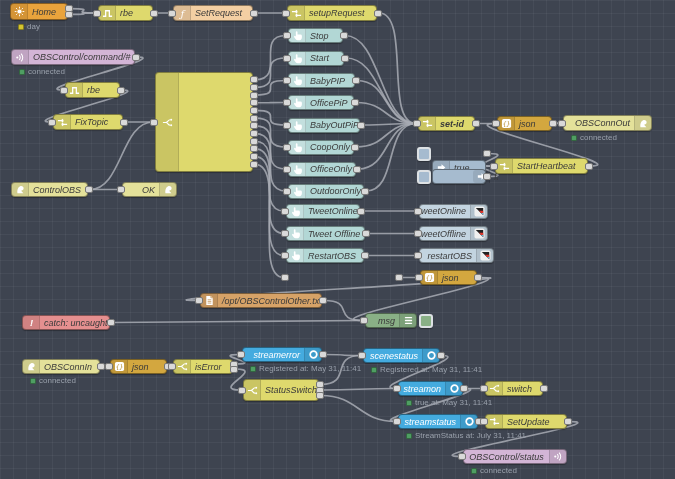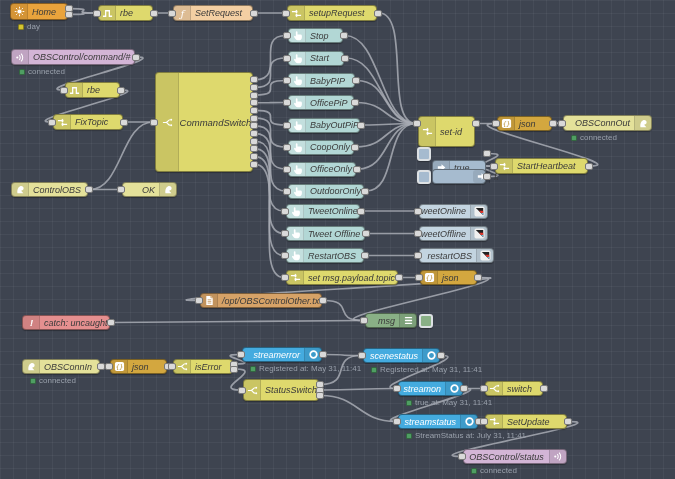--- a/index.html
+++ b/index.html
@@ -179,21 +179,20 @@
       <div class="port" style="left: 48px; top: 118.5px;"></div>
       <div class="port" style="left: 120px; top: 118.5px;"></div>
       <div class="node" style="left: 155px; top: 72px; width: 98px; height: 100px; background: rgb(222, 217, 109); font-size: 9.5px;">
         <span class="band dark left" style="width: 22px;">
           <svg viewBox="0 0 12 12" xmlns="http://www.w3.org/2000/svg">
             <path d="M1,6 H4 M4,6 C7,6 6,3 9,3 M4,6 C7,6 6,9 9,9" stroke="#fff" stroke-width="1.2" fill="none"></path>
             <circle cx="10" cy="3" r="1.1" fill="#fff"></circle>
             <circle cx="10" cy="9" r="1.1" fill="#fff"></circle>
           </svg>
         </span>
-        <span class="lbl center">CommandSwitch</span>
       </div>
       <div class="port" style="left: 150px; top: 118.5px;"></div>
       <div class="port" style="left: 250px; top: 76.1923px;"></div>
       <div class="port" style="left: 250px; top: 83.8846px;"></div>
       <div class="port" style="left: 250px; top: 91.5769px;"></div>
       <div class="port" style="left: 250px; top: 99.2692px;"></div>
       <div class="port" style="left: 250px; top: 106.962px;"></div>
       <div class="port" style="left: 250px; top: 114.654px;"></div>
       <div class="port" style="left: 250px; top: 122.346px;"></div>
       <div class="port" style="left: 250px; top: 130.038px;"></div>
@@ -358,42 +357,34 @@
         <span class="band dark rightside" style="width: 16px;">
           <svg viewBox="0 0 12 12" xmlns="http://www.w3.org/2000/svg">
             <rect x="0.5" y="0.5" width="11" height="11" rx="2" fill="#f0f0f0"></rect>
             <path d="M2,2.2 L10,2.2 L10,10 Z" fill="#222"></path>
             <path d="M5.5,5.2 L10,5.2 L10,10 Z" fill="#e0372e"></path>
             <path d="M7.8,7.6 L10,7.6 L10,10 Z" fill="#54c7e8"></path>
           </svg>
         </span>
       </div>
       <div class="port" style="left: 414px; top: 252px;"></div>
-      <div class="node" style="left: 286px; top: 270px; width: 112px; height: 15px; background: rgb(222, 217, 109);">
-        <span class="band dark left" style="width: 16px;">
-          <svg viewBox="0 0 12 12" xmlns="http://www.w3.org/2000/svg">
-            <path d="M1,4 h6 M7,4 l-1.7,-1.7 M7,4 l-1.7,1.7 M11,8 h-6 M5,8 l1.7,-1.7 M5,8 l1.7,1.7" stroke="#fff" stroke-width="1.2" fill="none"></path>
-          </svg>
-        </span>
-        <span class="lbl">set msg.payload.topic</span>
-      </div>
       <div class="port" style="left: 281px; top: 274px;"></div>
       <div class="port" style="left: 395px; top: 274px;"></div>
       <div class="node" style="left: 420px; top: 270px; width: 57px; height: 15px; background: rgb(211, 167, 63);">
         <span class="band dark left" style="width: 16px;">
           <svg viewBox="0 0 12 12" xmlns="http://www.w3.org/2000/svg">
             <rect x="1" y="1" width="10" height="10" rx="2" fill="#fff"></rect>
             <text x="6" y="8.6" font-size="7" font-family="DejaVu Sans Mono, monospace" fill="#b8923a" text-anchor="middle">{}</text>
           </svg>
         </span>
         <span class="lbl">json</span>
       </div>
       <div class="port" style="left: 415px; top: 274px;"></div>
       <div class="port" style="left: 474px; top: 274px;"></div>
-      <div class="node" style="left: 418px; top: 116px; width: 57px; height: 31px; background: rgb(222, 217, 109);">
+      <div class="node" style="left: 418px; top: 116px; width: 57px; height: 15px; background: rgb(222, 217, 109); font-weight: bold;">
         <span class="band dark left" style="width: 16px;">
           <svg viewBox="0 0 12 12" xmlns="http://www.w3.org/2000/svg">
             <path d="M1,4 h6 M7,4 l-1.7,-1.7 M7,4 l-1.7,1.7 M11,8 h-6 M5,8 l1.7,-1.7 M5,8 l1.7,1.7" stroke="#fff" stroke-width="1.2" fill="none"></path>
           </svg>
         </span>
         <span class="lbl">set-id</span>
       </div>
       <div class="port" style="left: 413px; top: 120px;"></div>
       <div class="port" style="left: 472px; top: 120px;"></div>
       <div class="node" style="left: 497px; top: 116px; width: 55px; height: 15px; background: rgb(211, 167, 63);">

